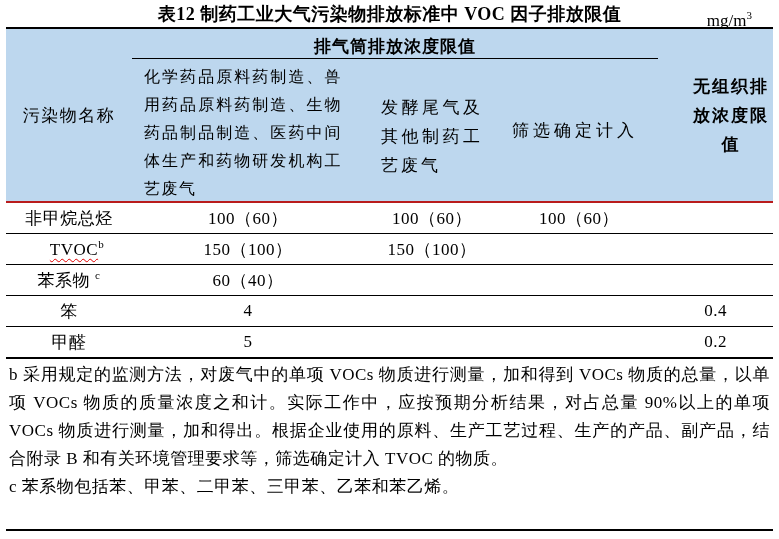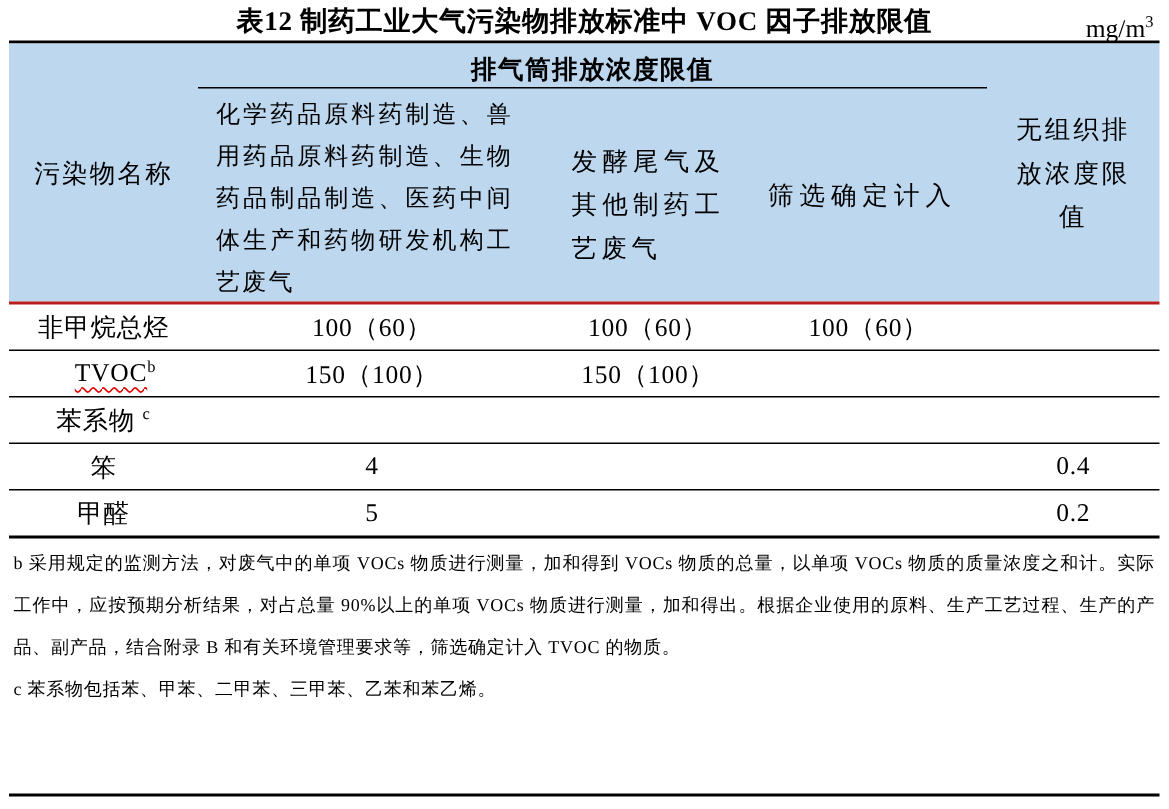--- a/index.html
+++ b/index.html
@@ -2,49 +2,49 @@
 <html><head>
 <meta charset="utf-8">
 <style>
   html,body{margin:0;padding:0;background:#fff;}
   body{width:779px;height:539px;font-family:"Liberation Serif","DejaVu Serif",serif;color:#000;}
   .page{position:relative;width:779px;height:539px;overflow:hidden;background:#fff;}
 
   
   .title-bar{position:absolute;top:2px;left:0;width:100%;height:25px;}
   .doc-title{position:absolute;left:0;right:0;text-align:center;font-weight:bold;font-size:18px;line-height:24px;letter-spacing:0.5px;}
-  .unit{position:absolute;right:10px;top:1px;font-size:17px;line-height:24px;}
+  .unit{position:absolute;right:27px;top:1px;font-size:17px;line-height:24px;}
   .unit sup{font-size:11px;}
 
   
   .tbl{position:absolute;left:6px;top:27px;width:767px;border-top:2px solid #000;box-sizing:border-box;}
 
   
   .thead{display:grid;grid-template-columns:126px 232px 136px 158px 115px;grid-template-rows:30px 142px;background:#bdd7ee;}
   .h-pollutant{grid-row:1/3;grid-column:1;display:flex;align-items:center;justify-content:center;font-weight:normal;font-size:17px;letter-spacing:1.5px;}
   .h-group{grid-row:1;grid-column:2/5;display:flex;align-items:flex-end;justify-content:center;font-weight:bold;font-size:17px;letter-spacing:1px;border-bottom:1.5px solid #000;padding-bottom:0;box-sizing:border-box;}
-  .h-fugitive{grid-row:1/3;grid-column:5;display:flex;align-items:center;justify-content:center;font-weight:normal;font-size:17px;}
+  .h-fugitive{grid-row:1/3;grid-column:5;display:flex;align-items:center;justify-content:flex-end;font-weight:bold;font-size:17px;}
   .h-fugitive span{display:block;width:84px;text-align:center;line-height:29px;letter-spacing:2px;}
   .h-chemical{grid-row:2;grid-column:2;font-size:16px;line-height:28px;padding:4px 22px 0 12px;letter-spacing:1.5px;text-align:justify;}
   .h-ferment{grid-row:2;grid-column:3;display:flex;align-items:center;justify-content:center;}
   .h-ferment span{display:block;width:102px;line-height:29px;font-size:17px;letter-spacing:3px;text-align:justify;margin-top:12px;}
   .h-waste{grid-row:2;grid-column:4;display:flex;align-items:center;justify-content:flex-start;padding-left:12px;}
   .h-waste span{display:block;width:134px;line-height:29px;font-size:17px;letter-spacing:4px;text-align:justify;}
 
   
   .tbody{border-top:2px solid #b91c1c;}
   .trow{display:grid;grid-template-columns:126px 232px 136px 158px 115px;height:30px;align-items:center;border-bottom:1px solid #000;font-size:17px;}
   .trow:last-child{border-bottom:2.5px solid #000;}
   .trow .cell{text-align:center;letter-spacing:0.5px;}
   .trow sup{font-size:11px;}
   .sup-gap{margin-left:5px;}
   .misspell{text-decoration:underline wavy #e00000 1px;text-underline-offset:3px;margin-left:16px;}
 
   
-  .footnotes{position:absolute;left:9px;right:9px;top:361px;font-size:12px;line-height:28px;text-align:justify;letter-spacing:0.5px;}
+  .footnotes{position:absolute;left:9px;right:9px;top:361px;font-size:17px;line-height:28px;text-align:justify;letter-spacing:0.5px;}
   .footnotes p{margin:0;}
   .bottom-rule{position:absolute;left:6px;right:6px;top:529px;border-top:2px solid #000;height:0;}
 </style>
 </head>
 <body>
 
 <div class="page">
 
   <div class="title-bar">
     <div class="doc-title">表12 制药工业大气污染物排放标准中 VOC 因子排放限值</div>
@@ -76,20 +76,21 @@
         </div>
         <div class="trow">
           <div class="cell"><span class="misspell" style="text-decoration-color: rgb(224, 0, 0);">TVOC</span><sup>b</sup></div>
           <div class="cell">150（100）</div>
           <div class="cell">150（100）</div>
           <div class="cell"></div>
           <div class="cell"></div>
         </div>
         <div class="trow">
           <div class="cell"><span>苯系物</span><sup class="sup-gap">c</sup></div>
+          <div class="cell">60（40）</div>
           <div class="cell"></div>
           <div class="cell"></div>
           <div class="cell"></div>
         </div>
         <div class="trow">
           <div class="cell"><span>笨</span></div>
           <div class="cell">4</div>
           <div class="cell"></div>
           <div class="cell"></div>
           <div class="cell">0.4</div>

